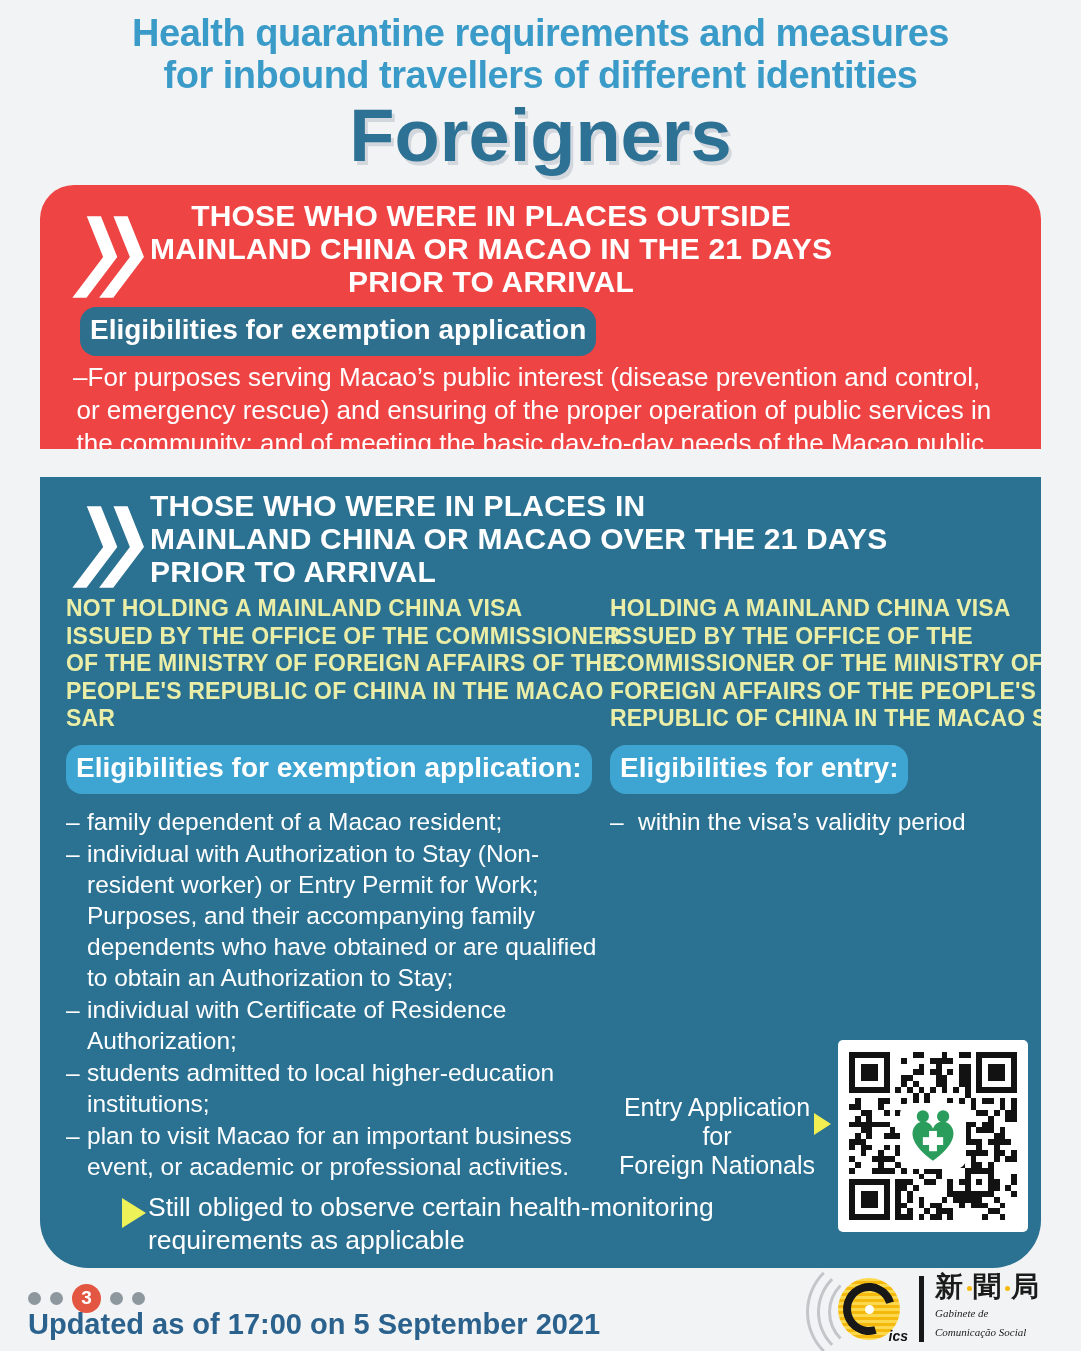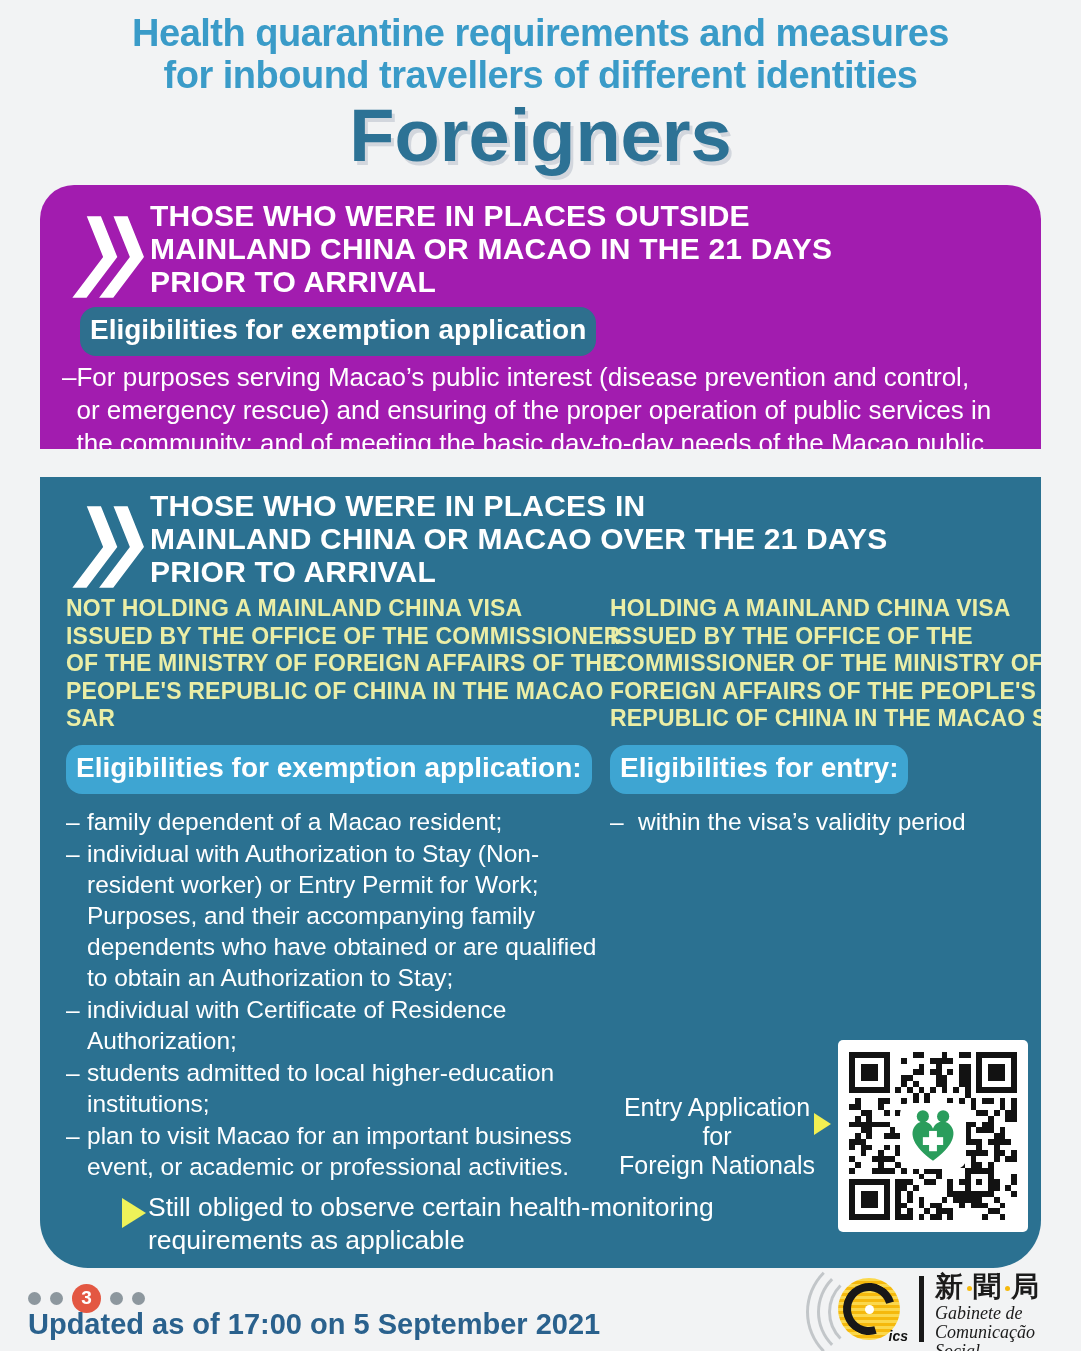--- a/index.html
+++ b/index.html
@@ -8,21 +8,21 @@
     background:#f2f3f4;
     font-family:"Liberation Sans", sans-serif;
   }
   
   .title-wrap{position:absolute;top:12px;left:0;width:100%;text-align:center;}
   .title-line{font-size:38px;line-height:42px;font-weight:bold;color:#3a9bc8;letter-spacing:-0.5px;text-align:center;}
   .subtitle{font-size:74px;line-height:80px;font-weight:bold;color:#2d7295;
             text-shadow:3px 4px 0 rgba(170,180,192,.45);margin-top:0;}
   
   .sec{position:absolute;left:40px;width:1001px;overflow:hidden;}
-  .sec1{top:185px;height:264px;background:#a21caf;border-radius:34px 34px 0 0;}
+  .sec1{top:185px;height:264px;background:#ef4444;border-radius:34px 34px 0 0;text-align:center;}
   .sec2{top:477px;height:791px;background:#2b7191;border-radius:0 0 48px 48px;}
   .chev{position:absolute;left:38px;top:20px;width:66px;height:104px;transform:skewX(-10deg);}
   .sec-heading{position:absolute;left:110px;top:14px;color:#fff;font-weight:bold;
                font-size:30px;line-height:33px;white-space:pre;letter-spacing:0.2px;}
   .sec2 .chev{top:18px;}
   .sec2 .sec-heading{top:12px;}
   .pill{display:inline-block;color:#fff;font-weight:bold;font-size:28px;
         padding:7px 10px 10px;border-radius:16px;white-space:nowrap;}
   .pill-dark{background:#2e6f8e;}
   .pill-light{background:#3ea5d2;}
@@ -70,21 +70,21 @@
               background:repeating-linear-gradient(180deg,#fbd84c 0 3px,#f5b90d 3px 6px);}
   .gcs-c{position:absolute;left:5px;top:5px;right:5px;bottom:5px;border:8px solid #181818;
          border-radius:50%;border-right-color:transparent;transform:rotate(28deg);}
   .gcs-dot{position:absolute;left:50%;top:50%;width:9px;height:9px;margin:-4.5px 0 0 -4.5px;background:#fff;border-radius:50%;}
   .gcs-ics{position:absolute;right:-8px;bottom:-4px;font-size:14px;font-weight:bold;font-style:italic;color:#111;}
   .logo-bar{position:absolute;left:124px;top:6px;width:5px;height:66px;background:#181818;}
   .logo-text{position:absolute;left:140px;top:0px;color:#1b1b1b;}
   .logo-cn{font-size:28px;font-weight:bold;letter-spacing:10px;line-height:34px;position:relative;}
   .cn-dot{position:absolute;width:5px;height:5px;border-radius:50%;background:#f5b90d;top:16px;}
   .cn-dot1{left:32px;} .cn-dot2{left:70px;}
-  .logo-pt{font-family:"Liberation Serif", serif;font-style:italic;font-size:18px;line-height:19px;}
+  .logo-pt{font-family:"Liberation Serif", serif;font-style:italic;font-size:11px;line-height:19px;}
 </style>
 </head>
 <body>
 
 <div class="title-wrap">
   <div class="title-line">Health quarantine requirements and measures</div>
   <div class="title-line">for inbound travellers of different identities</div>
   <div class="subtitle">Foreigners</div>
 </div>
 

